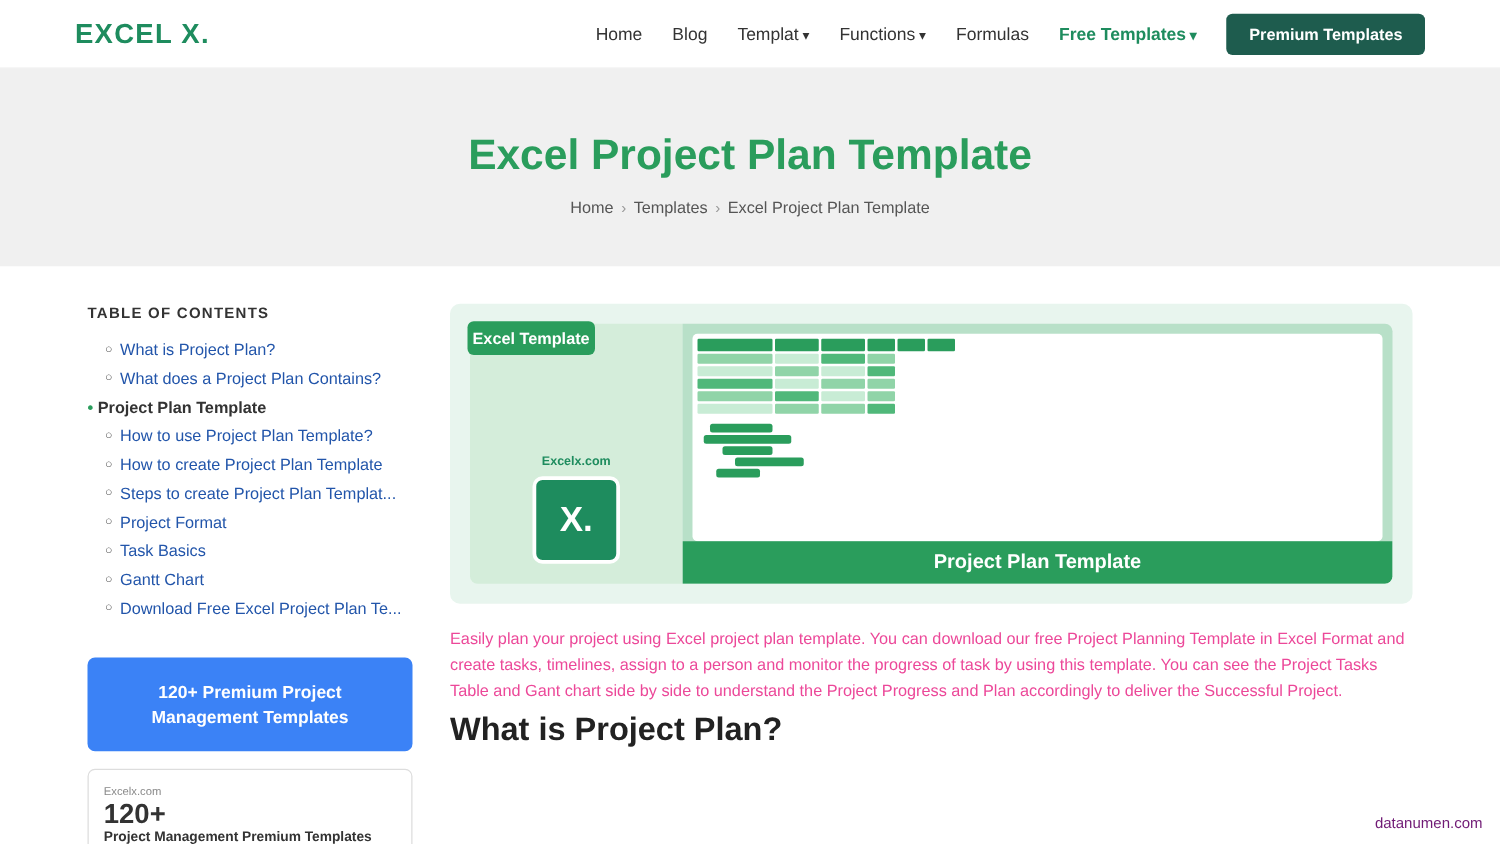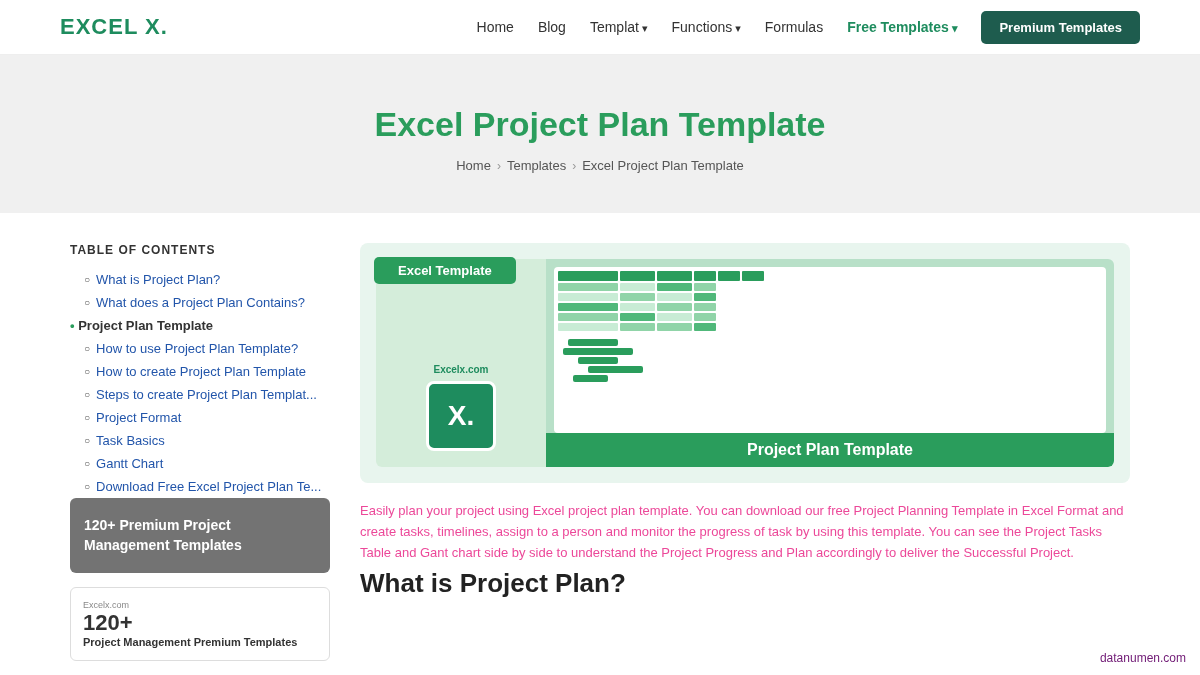--- a/index.html
+++ b/index.html
@@ -122,25 +122,26 @@
     }
     .toc-list li.sub a,
     .toc-list li a {
       color: #2255aa;
       text-decoration: none;
       font-size: 13px;
     }
 
     
     .promo-box {
-      background: #737373;
+      margin-top: 28px;
+      background: #3b82f6;
       color: #fff;
       padding: 18px 14px;
       border-radius: 6px;
-      text-align: left;
+      text-align: center;
       font-size: 14px;
       font-weight: 600;
       cursor: pointer;
       line-height: 1.4;
     }
 
     
     .product-card {
       margin-top: 14px;
       border: 1px solid #ddd;
@@ -177,21 +178,21 @@
       justify-content: center;
     }
     .excel-template-badge {
       position: absolute;
       top: 14px;
       left: 14px;
       background: #2a9d5c;
       color: #fff;
       font-size: 13px;
       font-weight: 700;
-      padding: 6px 24px;
+      padding: 6px 4px;
       border-radius: 5px;
       z-index: 2;
       text-align: right;
     }
     .template-preview {
       display: flex;
       width: 100%;
       height: 100%;
       gap: 0;
     }

